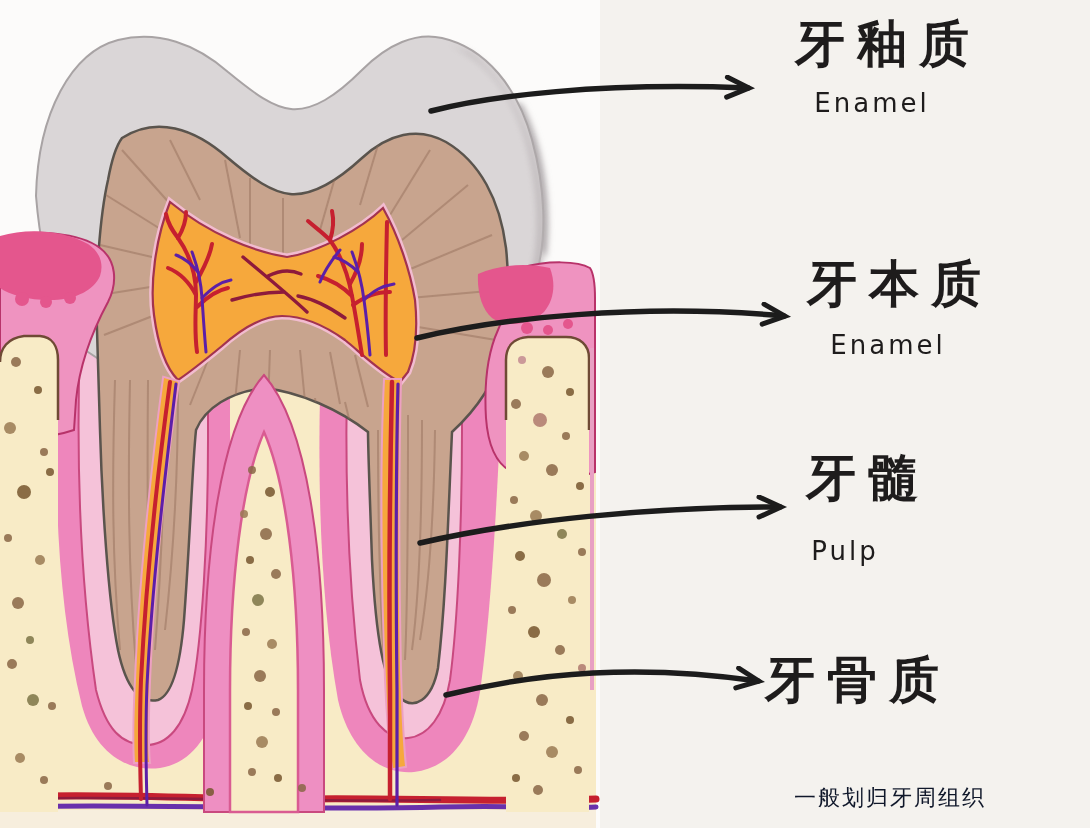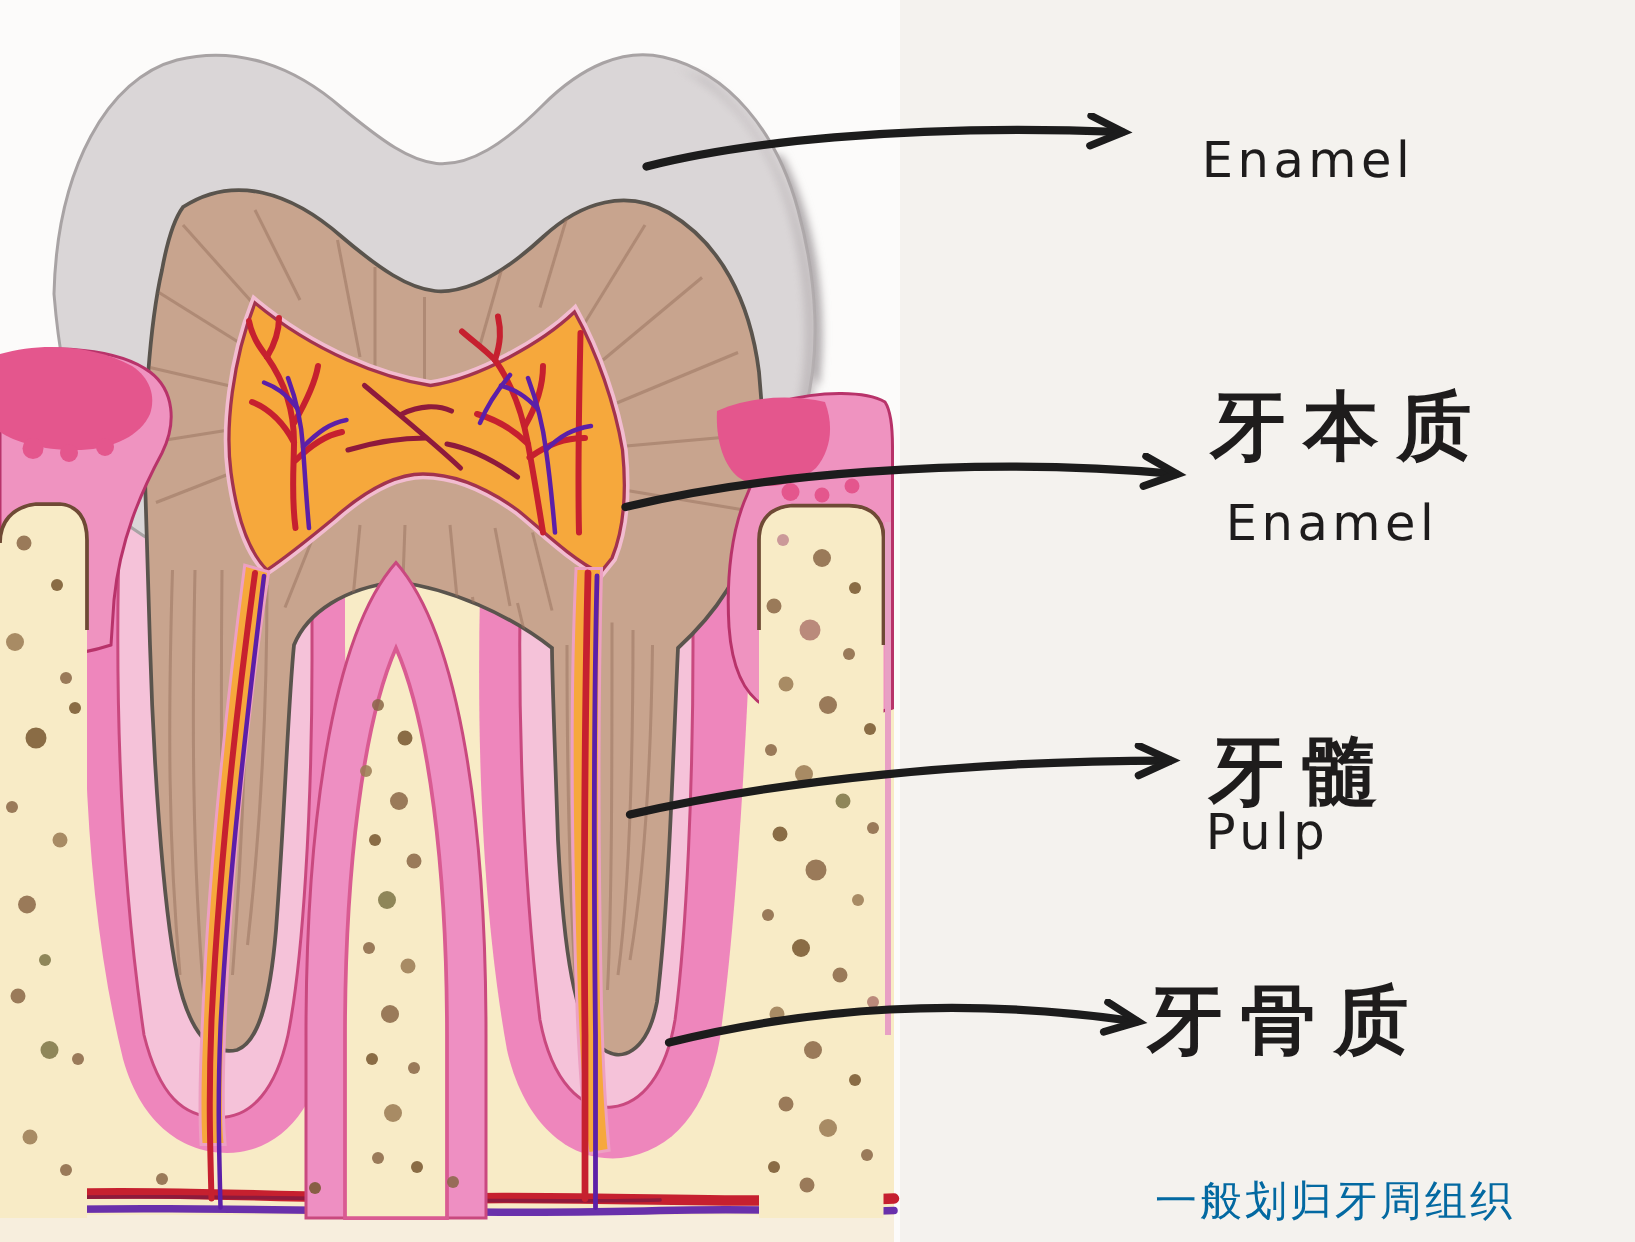--- a/index.html
+++ b/index.html
@@ -1,22 +1,22 @@
 <!DOCTYPE html>
 <html><head>
 <meta charset="utf-8">
 <style>
   html,body{margin:0;padding:0;}
   body{font-family:"DejaVu Sans","Liberation Sans",sans-serif;background:#e9e7e3;}
   #stage{position:relative;width:1090px;height:828px;background:#f4f2ee;overflow:hidden;}
   #art{position:absolute;left:0;top:0;}
   .lbl{position:absolute;width:300px;text-align:center;color:#1e1c1c;line-height:1.05;}
   .lbl.zh{font-size:50px;font-weight:600;letter-spacing:12px;}
-  .lbl.en{font-size:33px;font-weight:500;letter-spacing:3px;}
-  .lbl.note{font-size:28px;font-weight:500;letter-spacing:2px;color:#0369a1;}
+  .lbl.en{font-size:26px;font-weight:500;letter-spacing:3px;}
+  .lbl.note{font-size:22px;font-weight:500;letter-spacing:2px;color:#0f172a;}
 </style>
 </head>
 <body>
 
 <div id="stage">
 
 <svg id="art" width="1090" height="828" viewBox="0 0 1090 828">
   <defs>
     <marker id="ah" markerUnits="userSpaceOnUse" markerWidth="36" markerHeight="30" refX="24" refY="12" orient="auto">
       <path d="M3,2 L25,12 L3,22" fill="none" stroke="#1c1c1c" stroke-width="5" stroke-linecap="round"></path>
@@ -274,24 +274,25 @@
   </g>
 
   <g fill="none" stroke="#1c1c1c" stroke-width="5.5" stroke-linecap="round">
     <path d="M431,111 C490,96 600,82 748,88" marker-end="url(#ah)"></path>
     <path d="M417,338 C500,318 640,303 784,316" marker-end="url(#ah)"></path>
     <path d="M420,543 C520,520 650,507 780,507" marker-end="url(#ah)"></path>
     <path d="M446,695 C540,672 640,664 758,681" marker-end="url(#ah)"></path>
   </g>
 </svg>
 
+<div class="lbl zh" style="left:738px;top:18px;">牙釉质</div>
 <div class="lbl en" style="left:722px;top:90px;">Enamel</div>
 
 <div class="lbl zh" style="left:750px;top:258px;">牙本质</div>
 <div class="lbl en" style="left:738px;top:332px;">Enamel</div>
 
-<div class="lbl zh" style="left:718px;top:488px;">牙髓</div>
+<div class="lbl zh" style="left:718px;top:452px;">牙髓</div>
 <div class="lbl en" style="left:695px;top:538px;">Pulp</div>
 
 <div class="lbl zh" style="left:708px;top:654px;text-align:center;">牙骨质</div>
 <div class="lbl note" style="left:740px;top:786px;">一般划归牙周组织</div>
 
 </div>
 
 </body></html>

